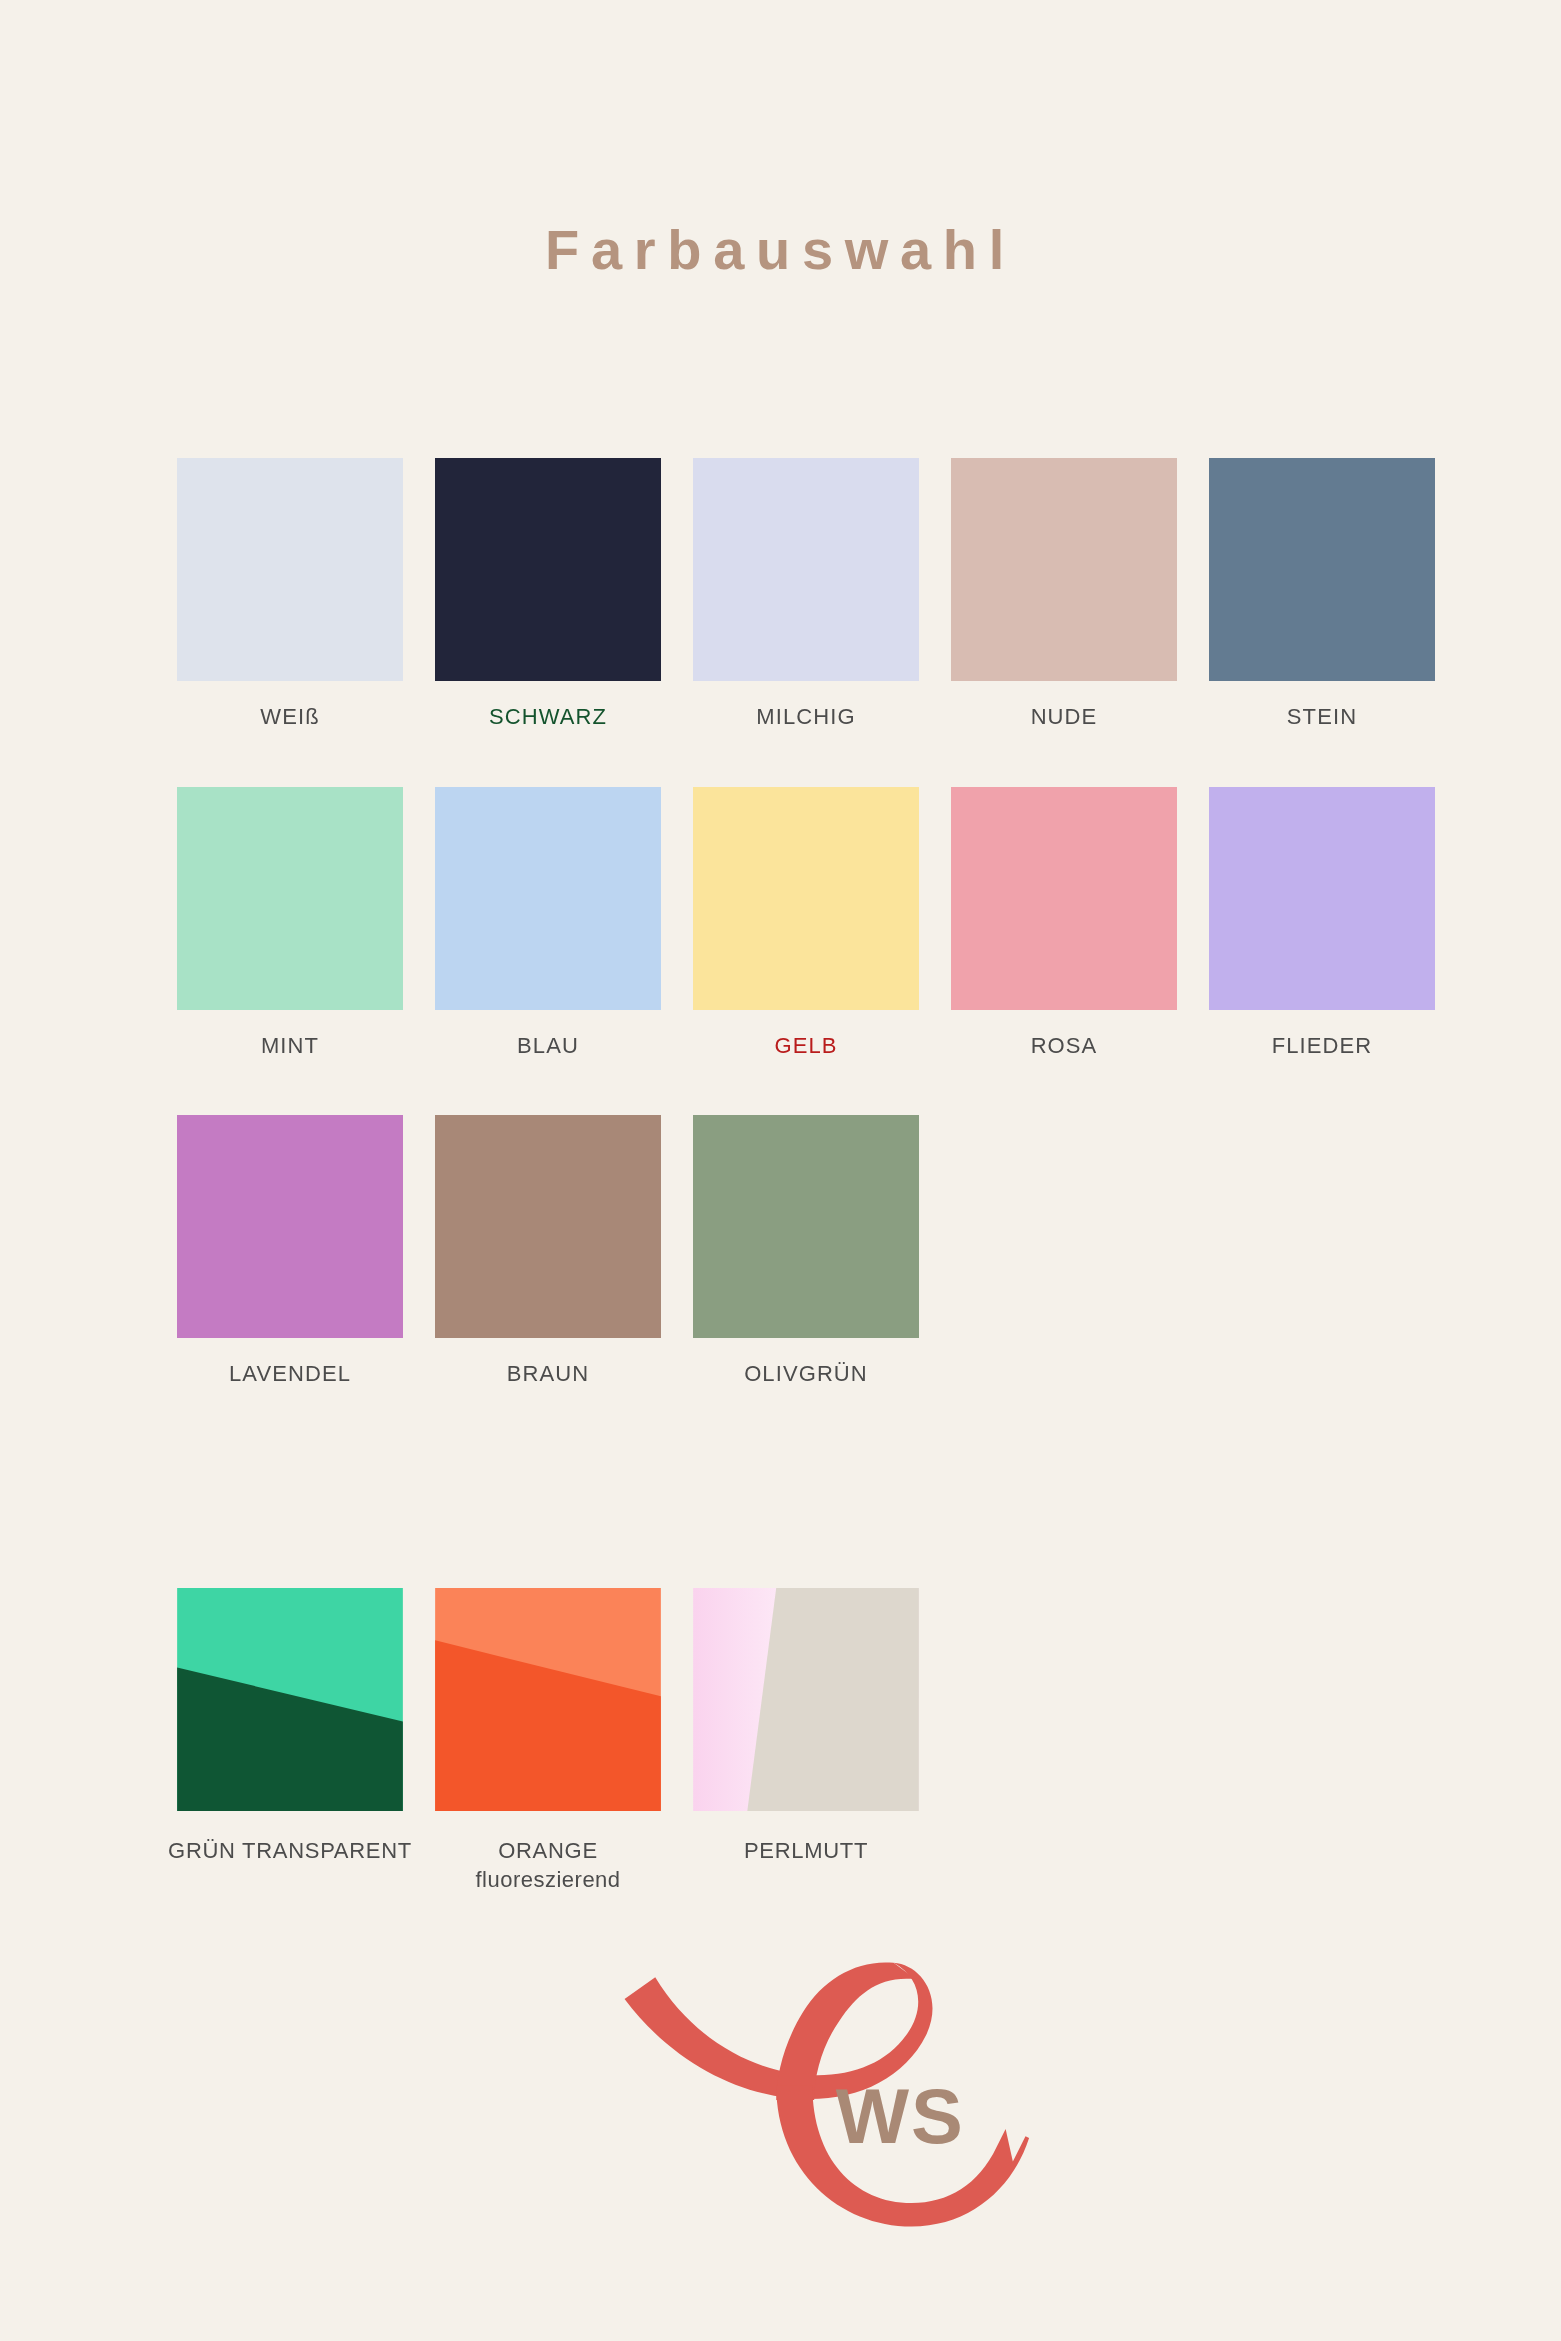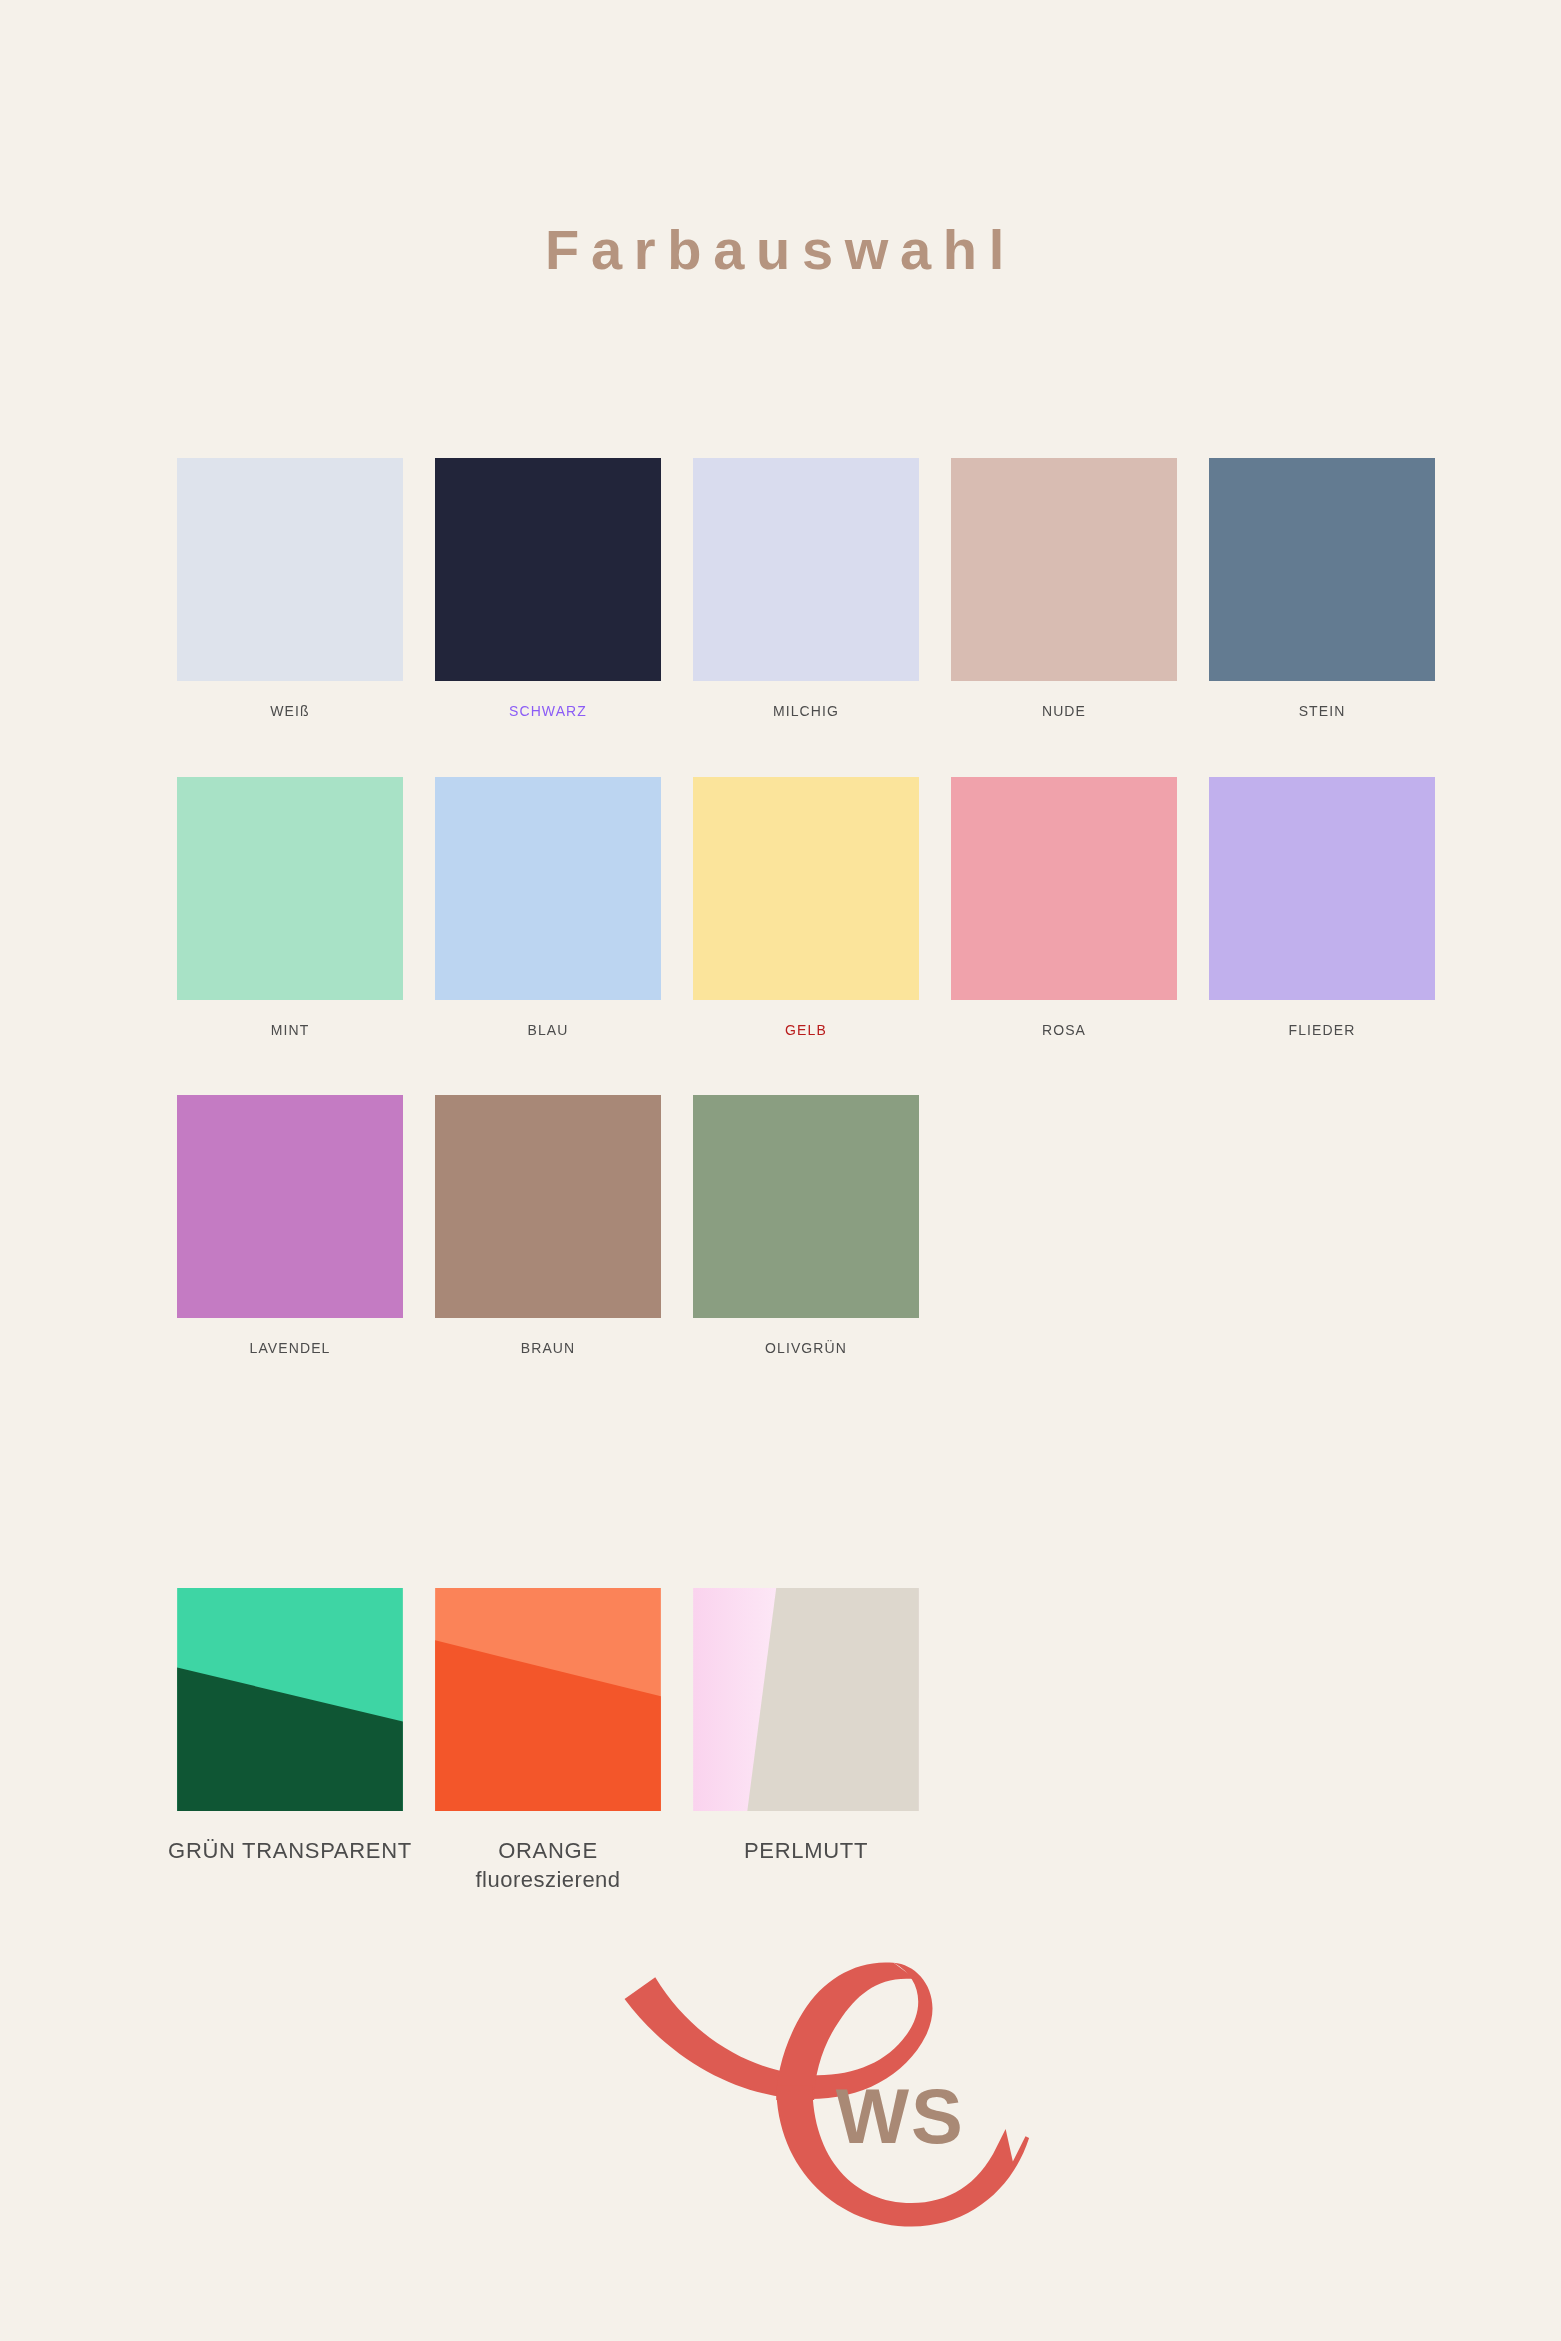--- a/index.html
+++ b/index.html
@@ -62,21 +62,21 @@
   .swatch-cell:last-child { margin-right: 0; }
 
   .swatch-chip {
     width: 226px;
     height: 223px;
     display: block;
   }
   .swatch-label {
     margin-top: 22px;
     font-family: "Liberation Sans", sans-serif;
-    font-size: 14px;
+    font-size: 22px;
     font-weight: 400;
     letter-spacing: 1.1px;
     color: #4c4c4c;
     text-align: left;
     line-height: 1.26;
     white-space: nowrap;
   }
   .swatch-sublabel {
     display: block;
     font-size: 22px;
@@ -152,21 +152,21 @@
 
   <div class="swatch-grid">
 
     <div class="swatch-row">
       <div class="swatch-cell">
         <span class="swatch-chip" style="background: rgb(222, 227, 236);"></span>
         <span class="swatch-label" style="color: rgb(76, 76, 76);">WEIß</span>
       </div>
       <div class="swatch-cell">
         <span class="swatch-chip" style="background: rgb(34, 37, 58);"></span>
-        <span class="swatch-label" style="color: #8b5cf6;">SCHWARZ</span>
+        <span class="swatch-label" style="color: #14532d;">SCHWARZ</span>
       </div>
       <div class="swatch-cell">
         <span class="swatch-chip" style="background: rgb(217, 220, 238);"></span>
         <span class="swatch-label" style="color: rgb(76, 76, 76);">MILCHIG</span>
       </div>
       <div class="swatch-cell">
         <span class="swatch-chip" style="background: rgb(216, 188, 178);"></span>
         <span class="swatch-label" style="color: rgb(76, 76, 76);">NUDE</span>
       </div>
       <div class="swatch-cell">

